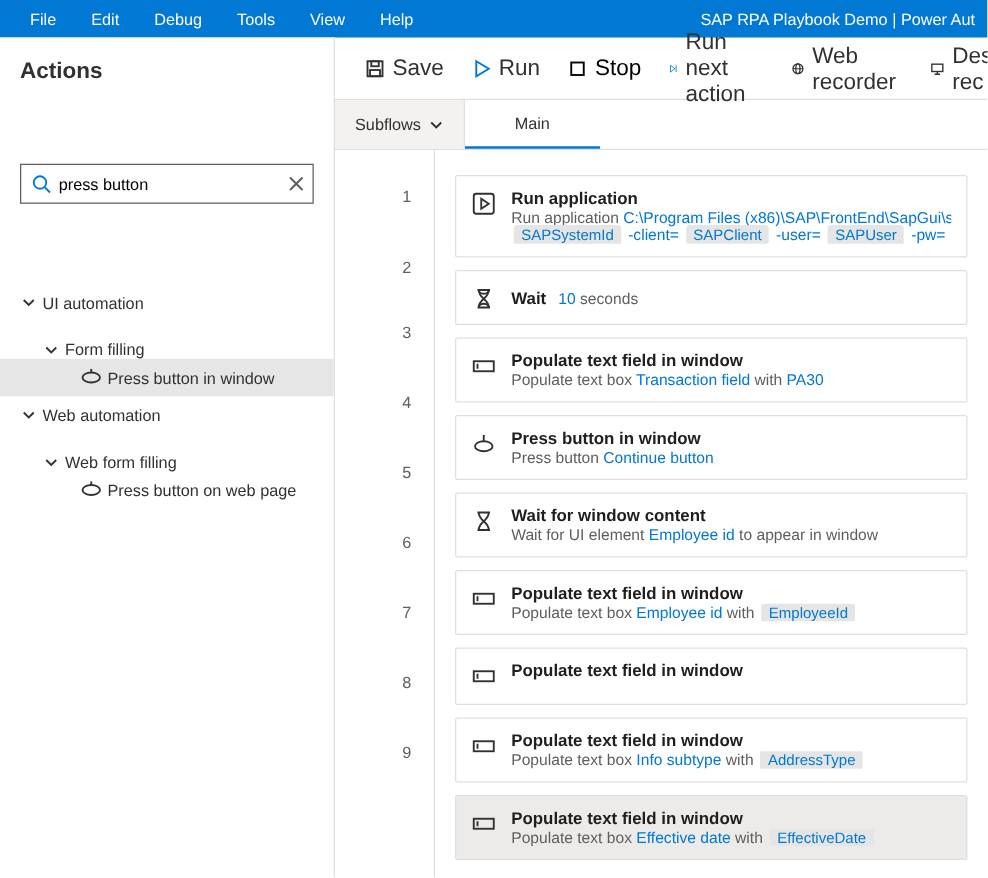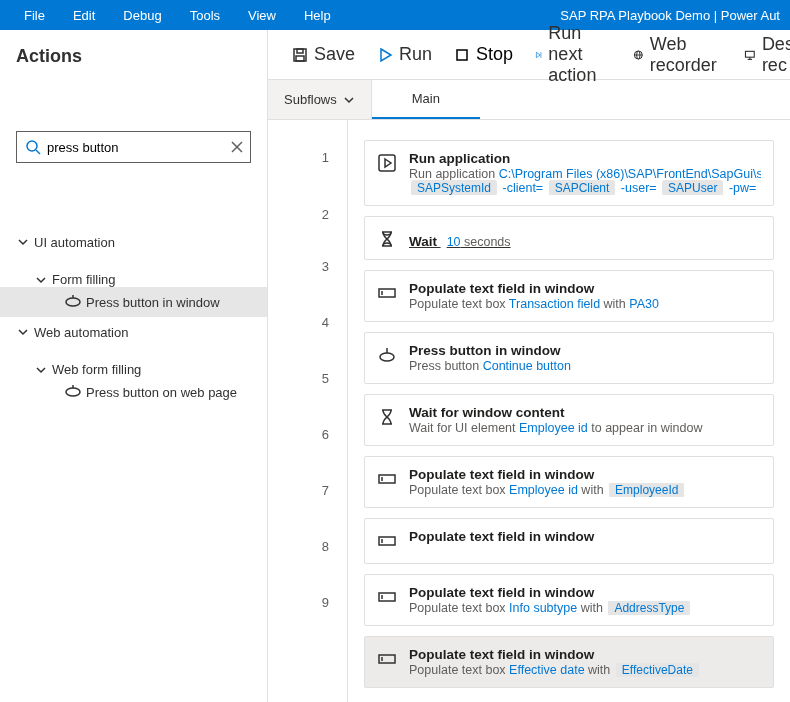--- a/index.html
+++ b/index.html
@@ -217,21 +217,21 @@
             <span class="lk">-client=</span>
             <span class="pill">SAPClient</span>
             <span class="lk">-user=</span>
             <span class="pill">SAPUser</span>
             <span class="lk">-pw=</span>
             
           </div>
         </div>
       </div>
 
-      <div class="step-card" style="min-height:34px; align-items:flex-end;text-decoration:underline;">
+      <div class="step-card" style="min-height:34px; align-items:center;">
         <div class="step-icon">
             <svg viewBox="0 0 20 20">
               <path d="M5 3h10M5 17h10M6 3c0 4 8 4 8 0M6 17c0-4 8-4 8 0M6 3v0M14 3v0"></path>
               <path d="M6 3c0 7 8 7 8 14M14 3c0 7-8 7-8 14"></path>
             </svg>
           </div>
         <div class="step-body">
           <span class="step-title" style="display:inline">Wait</span>
           <span class="step-desc" style="display:inline; margin-left:6px;"><span class="lk">10</span><span> seconds</span></span>
         </div>

